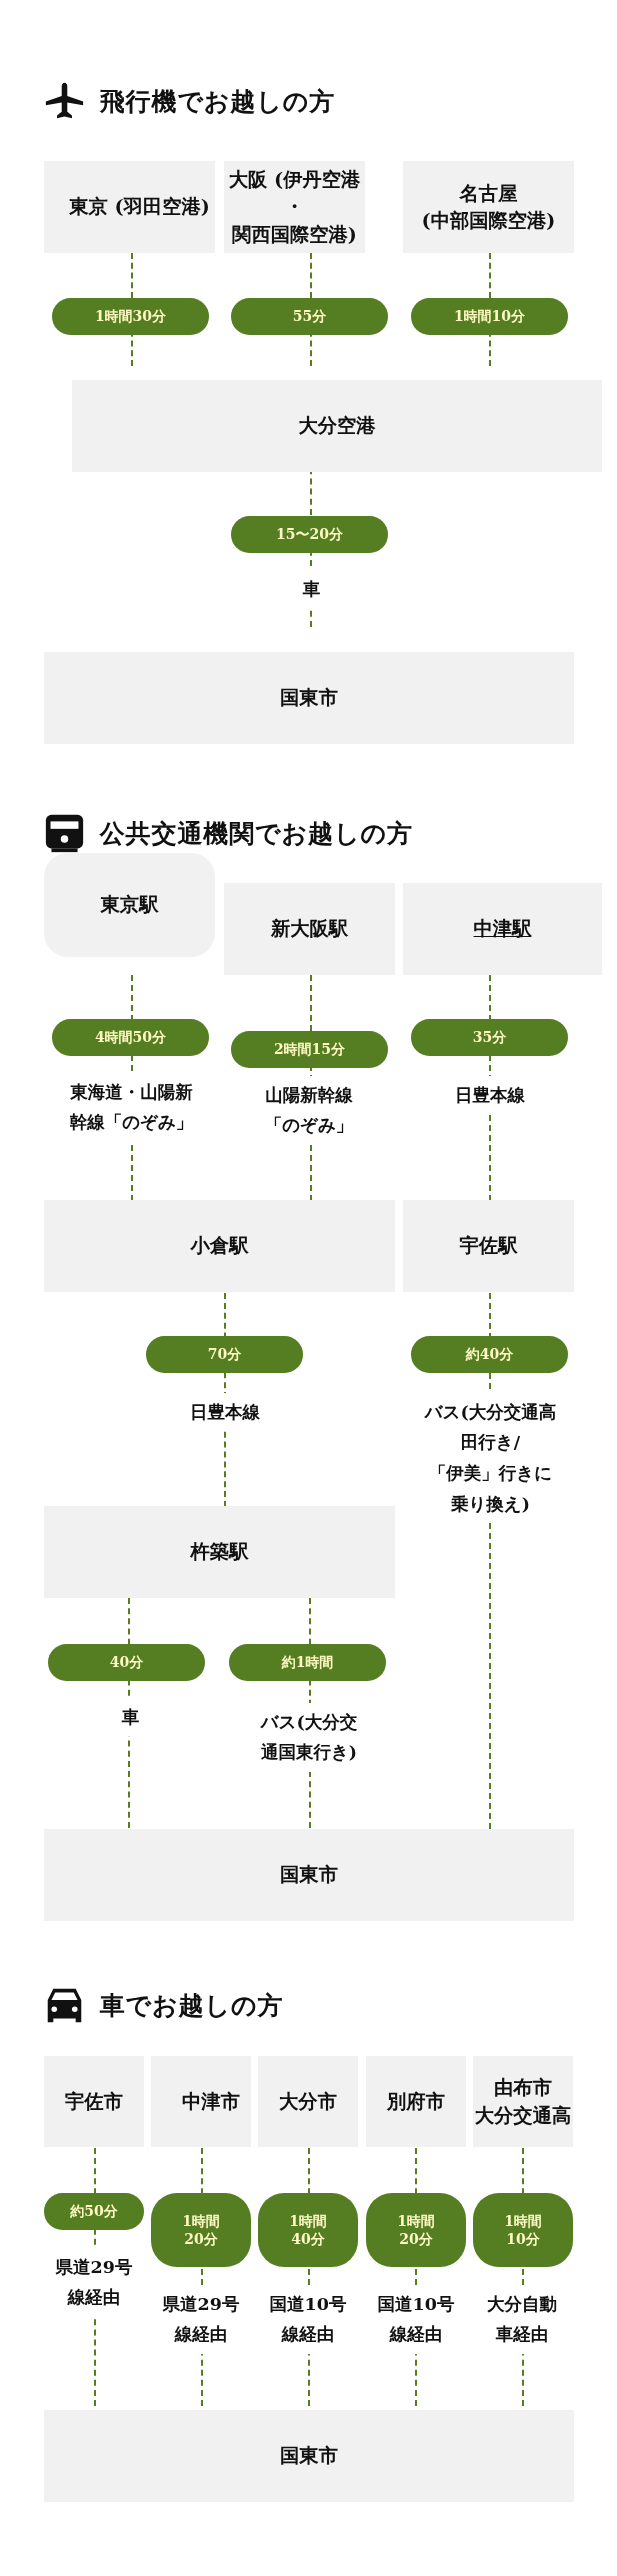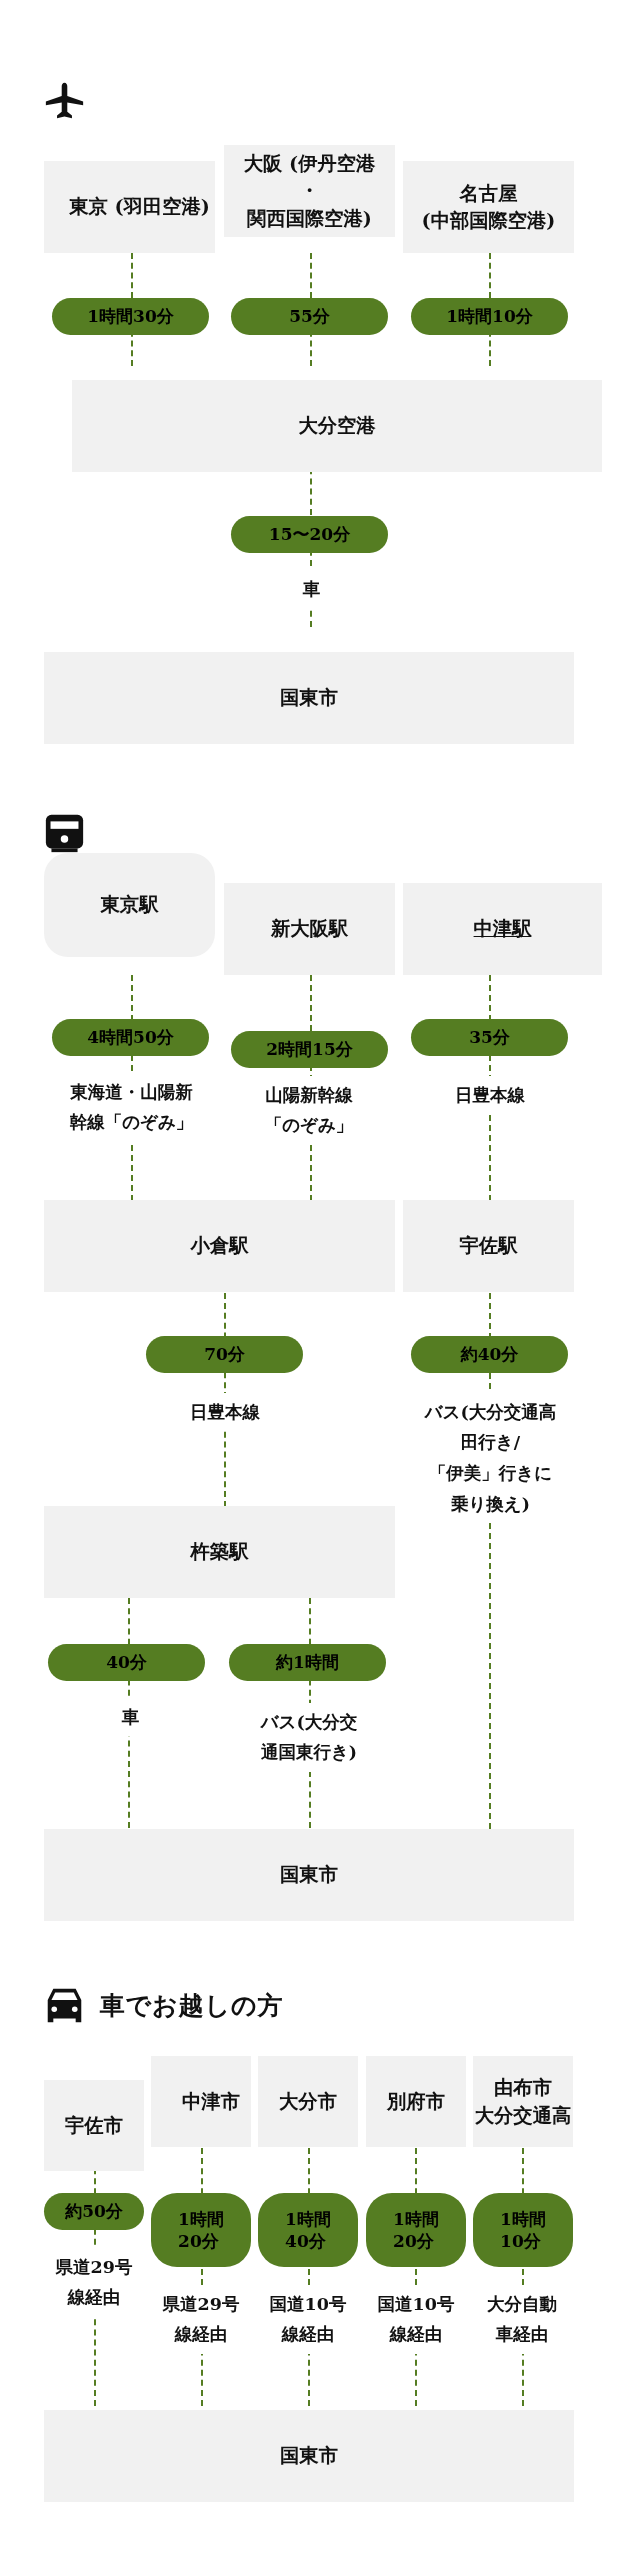--- a/index.html
+++ b/index.html
@@ -30,26 +30,26 @@
     justify-content: center;
     text-align: center;
     font-size: 19.3px;
     font-weight: bold;
     line-height: 1.4;
     white-space: pre-line;
   }
   .pill {
     position: absolute;
     background: #557d22;
-    color: #000000;
+    color: #fef9c3;
     display: flex;
     align-items: center;
     justify-content: center;
-    text-align: left;
-    font-size: 17px;
+    text-align: center;
+    font-size: 14px;
     font-weight: bold;
     border-radius: 18.4px;
     line-height: 1.3;
     white-space: pre-line;
   }
   .pill.tall { border-radius: 26px; }
   .line {
     position: absolute;
     width: 0;
     border-left: 2.8px dashed #557d22;
@@ -66,29 +66,30 @@
   }
 </style>
 </head>
 <body>
 
 <section>
   <h2 class="heading" style="top:83px;">
     <svg viewBox="0 0 44 44">
       <path d="M22 2 c2 0 3 2 3 4 v10 l17 6 v4 l-17-3 v10 l5 4 v3 l-8-2-8 2 v-3 l5-4 v-10 l-17 3 v-4 l17-6 v-10 c0-2 1-4 3-4z" fill="#111"></path>
     </svg>
+    <span>飛行機でお越しの方</span>
   </h2>
 
   <div class="line" style="left:131px; top:253px; height:113px;"></div>
   <div class="line" style="left:310px; top:253px; height:113px;"></div>
   <div class="line" style="left:489px; top:253px; height:113px;"></div>
   <div class="line" style="left:310px; top:458px; height:169px;"></div>
 
   <div class="box" style="left:44px; top:161px; width:171px; height:92px;padding-left:20px;">東京 (羽田空港)</div>
-  <div class="box" style="left:224px; top:145px; width:171px; height:92px;">大阪 (伊丹空港
+  <div class="box" style="left:224px; top:161px; width:141px; height:92px;">大阪 (伊丹空港
 ・
 関西国際空港)</div>
   <div class="box" style="left:403px; top:161px; width:171px; height:92px;">名古屋
 (中部国際空港)</div>
 
   <div class="pill" style="left:52px; top:298px; width:157px; height:37px;">1時間30分</div>
   <div class="pill" style="left:231px; top:298px; width:157px; height:37px;">55分</div>
   <div class="pill" style="left:411px; top:298px; width:157px; height:37px;">1時間10分</div>
 
   <div class="box" style="left:44px; top:380px; width:530px; height:92px;margin-left:28px;">大分空港</div>
@@ -100,20 +101,21 @@
 </section>
 
 <section>
   <h2 class="heading" style="top:815px;">
     <svg viewBox="0 0 44 44">
       <rect x="2" y="2" width="40" height="36" rx="6" fill="#111"></rect>
       <rect x="7" y="9" width="30" height="8" fill="#fff"></rect>
       <circle cx="22" cy="28" r="4" fill="#fff"></circle>
       <rect x="8" y="38" width="28" height="4" fill="#111"></rect>
     </svg>
+    <span>公共交通機関でお越しの方</span>
   </h2>
 
   <div class="line" style="left:131px; top:975px; height:226px;"></div>
   <div class="line" style="left:310px; top:975px; height:226px;"></div>
   <div class="line" style="left:489px; top:975px; height:226px;"></div>
 
   <div class="line" style="left:224px; top:1293px; height:214px;"></div>
 
   <div class="line" style="left:489px; top:1293px; height:536px;"></div>
 
@@ -168,21 +170,21 @@
     </svg>
     <span>車でお越しの方</span>
   </h2>
 
   <div class="line" style="left:94px; top:2148px; height:258px;"></div>
   <div class="line" style="left:201px; top:2148px; height:258px;"></div>
   <div class="line" style="left:308px; top:2148px; height:258px;"></div>
   <div class="line" style="left:415px; top:2148px; height:258px;"></div>
   <div class="line" style="left:522px; top:2148px; height:258px;"></div>
 
-  <div class="box" style="left:44px; top:2056px; width:100px; height:91px;margin-top:24px;">宇佐市</div>
+  <div class="box" style="left:44px; top:2056px; width:100px; height:91px;">宇佐市</div>
   <div class="box" style="left:151px; top:2056px; width:100px; height:91px;padding-left:20px;">中津市</div>
   <div class="box" style="left:258px; top:2056px; width:100px; height:91px;">大分市</div>
   <div class="box" style="left:366px; top:2056px; width:100px; height:91px;">別府市</div>
   <div class="box" style="left:473px; top:2056px; width:100px; height:91px;">由布市
 大分交通高</div>
 
   <div class="pill" style="left:44px; top:2193px; width:100px; height:37px;">約50分</div>
   <div class="pill tall" style="left:151px; top:2193px; width:100px; height:74px;">1時間
 20分</div>
   <div class="pill tall" style="left:258px; top:2193px; width:100px; height:74px;">1時間

